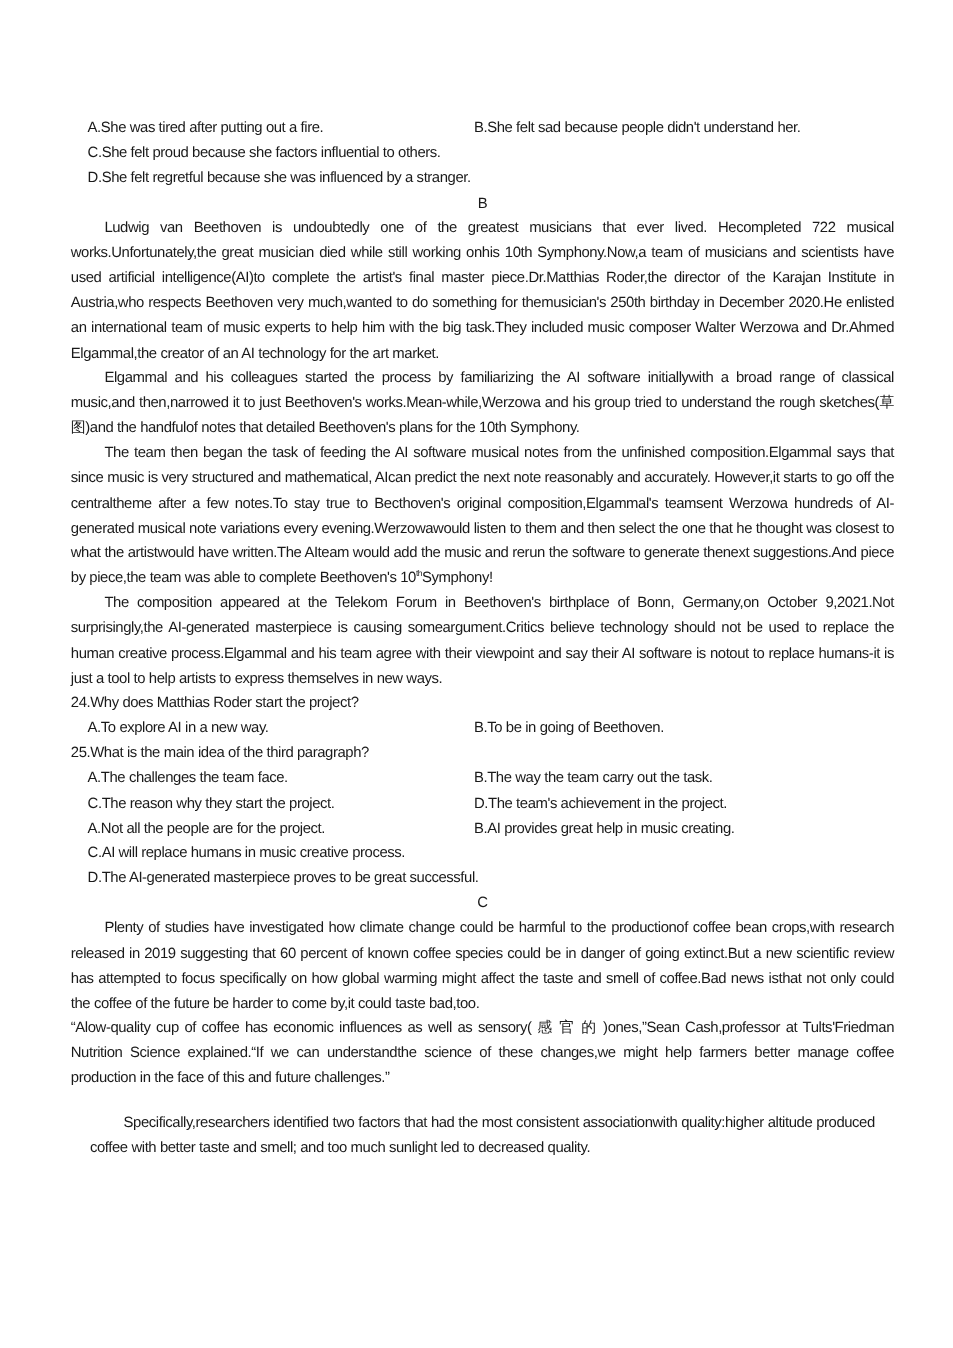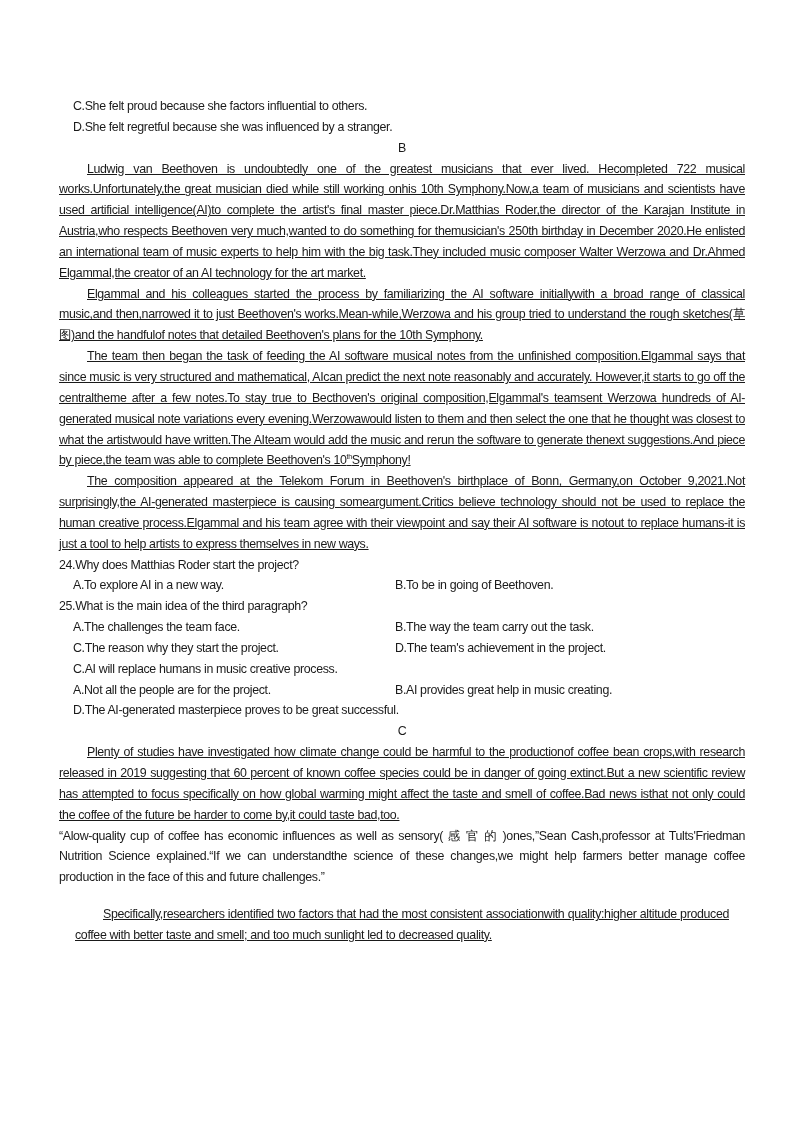--- a/index.html
+++ b/index.html
@@ -6,29 +6,33 @@
   body { width: 794px; height: 1123px; position: relative; overflow: hidden;
          font-family: "Liberation Sans Narrow", "Liberation Sans", sans-serif; color: #1a1a1a; }
   .page { position: absolute; left: 59px; top: 96px; width: 686px; }
   .line { font-size: 12.4px; line-height: 20.85px; height: 20.85px; white-space: nowrap; letter-spacing: -0.35px; }
   .opt-row { display: flex; }
   .opt-row .col1 { width: 336px; padding-left: 14px; box-sizing: border-box; }
   .opt-row .col2 { flex: 1; }
   .opt-single { padding-left: 14px; }
   .center { text-align: center; }
   .para { font-size: 12.4px; line-height: 20.85px; text-align: justify; letter-spacing: -0.35px; text-align-last: left; }
-  .indent { text-indent: 28px; text-decoration: underline; }
+  .indent { text-indent: 28px; }
   .q { font-size: 12.4px; line-height: 20.85px; letter-spacing: -0.35px; }
   sup { font-size: 7px; vertical-align: super; line-height: 0; }
 </style>
 </head>
 <body>
 
 <div class="page">
 
+  <div class="line opt-row">
+    <span class="col1">A.She was tired after putting out a fire.</span>
+    <span class="col2">B.She felt sad because people didn't understand her.</span>
+  </div>
   <div class="line opt-single">C.She felt proud because she factors influential to others.</div>
   <div class="line opt-single">D.She felt regretful because she was influenced by a stranger.</div>
 
   <div class="line center">B</div>
 
   <p class="para indent" style="margin:0">Ludwig van Beethoven is undoubtedly one of the greatest musicians that ever lived. Hecompleted 722 musical works.Unfortunately,the great musician died while still working onhis 10th Symphony.Now,a team of musicians and scientists have used artificial intelligence(AI)to complete the artist's final master piece.Dr.Matthias Roder,the director of the Karajan Institute in Austria,who respects Beethoven very much,wanted to do something for themusician's 250th birthday in December 2020.He enlisted an international team of music experts to help him with the big task.They included music composer Walter Werzowa and Dr.Ahmed Elgammal,the creator of an AI technology for the art market.</p>
   <p class="para indent" style="margin:0">Elgammal and his colleagues started the process by familiarizing the AI software initiallywith a broad range of classical music,and then,narrowed it to just Beethoven's works.Mean-while,Werzowa and his group tried to understand the rough sketches(草图)and the handfulof notes that detailed Beethoven's plans for the 10th Symphony.</p>
   <p class="para indent" style="margin:0"><span>The team then began the task of feeding the AI software musical notes from the unfinished composition.Elgammal says that since music is very structured and mathematical, AIcan predict the next note reasonably and accurately. However,it starts to go off the centraltheme after a few notes.To stay true to Becthoven's original composition,Elgammal's teamsent Werzowa hundreds of AI-generated musical note variations every evening.Werzowawould listen to them and then select the one that he thought was closest to what the artistwould have written.The AIteam would add the music and rerun the software to generate thenext suggestions.And piece by piece,the team was able to complete Beethoven's 10</span><sup>th</sup><span>Symphony!</span></p>
   <p class="para indent" style="margin:0">The composition appeared at the Telekom Forum in Beethoven's birthplace of Bonn, Germany,on October 9,2021.Not surprisingly,the AI-generated masterpiece is causing someargument.Critics believe technology should not be used to replace the human creative process.Elgammal and his team agree with their viewpoint and say their AI software is notout to replace humans-it is just a tool to help artists to express themselves in new ways.</p>
 
@@ -41,25 +45,25 @@
   <div class="q line">25.What is the main idea of the third paragraph?</div>
   <div class="line opt-row">
     <span class="col1">A.The challenges the team face.</span>
     <span class="col2">B.The way the team carry out the task.</span>
   </div>
   <div class="line opt-row">
     <span class="col1">C.The reason why they start the project.</span>
     <span class="col2">D.The team's achievement in the project.</span>
   </div>
 
-  <div class="line opt-single">C.AI will replace humans in music creative process.</div>
   <div class="line opt-row">
     <span class="col1">A.Not all the people are for the project.</span>
     <span class="col2">B.AI provides great help in music creating.</span>
   </div>
+  <div class="line opt-single">C.AI will replace humans in music creative process.</div>
   <div class="line opt-single">D.The AI-generated masterpiece proves to be great successful.</div>
 
   <div class="line center">C</div>
 
   <p class="para indent" style="margin:0">Plenty of studies have investigated how climate change could be harmful to the productionof coffee bean crops,with research released in 2019 suggesting that 60 percent of known coffee species could be in danger of going extinct.But a new scientific review has attempted to focus specifically on how global warming might affect the taste and smell of coffee.Bad news isthat not only could the coffee of the future be harder to come by,it could taste bad,too.</p>
   <p class="para" style="margin:0">“Alow-quality cup of coffee has economic influences as well as sensory( 感 官 的 )ones,”Sean Cash,professor at Tults'Friedman Nutrition Science explained.“If we can understandthe science of these changes,we might help farmers better manage coffee production in the face of this and future challenges.”</p>
   <p class="para indent" style="margin:16px">Specifically,researchers identified two factors that had the most consistent associationwith quality:higher altitude produced coffee with better taste and smell; and too much sunlight led to decreased quality.</p>
 
 </div>
 

